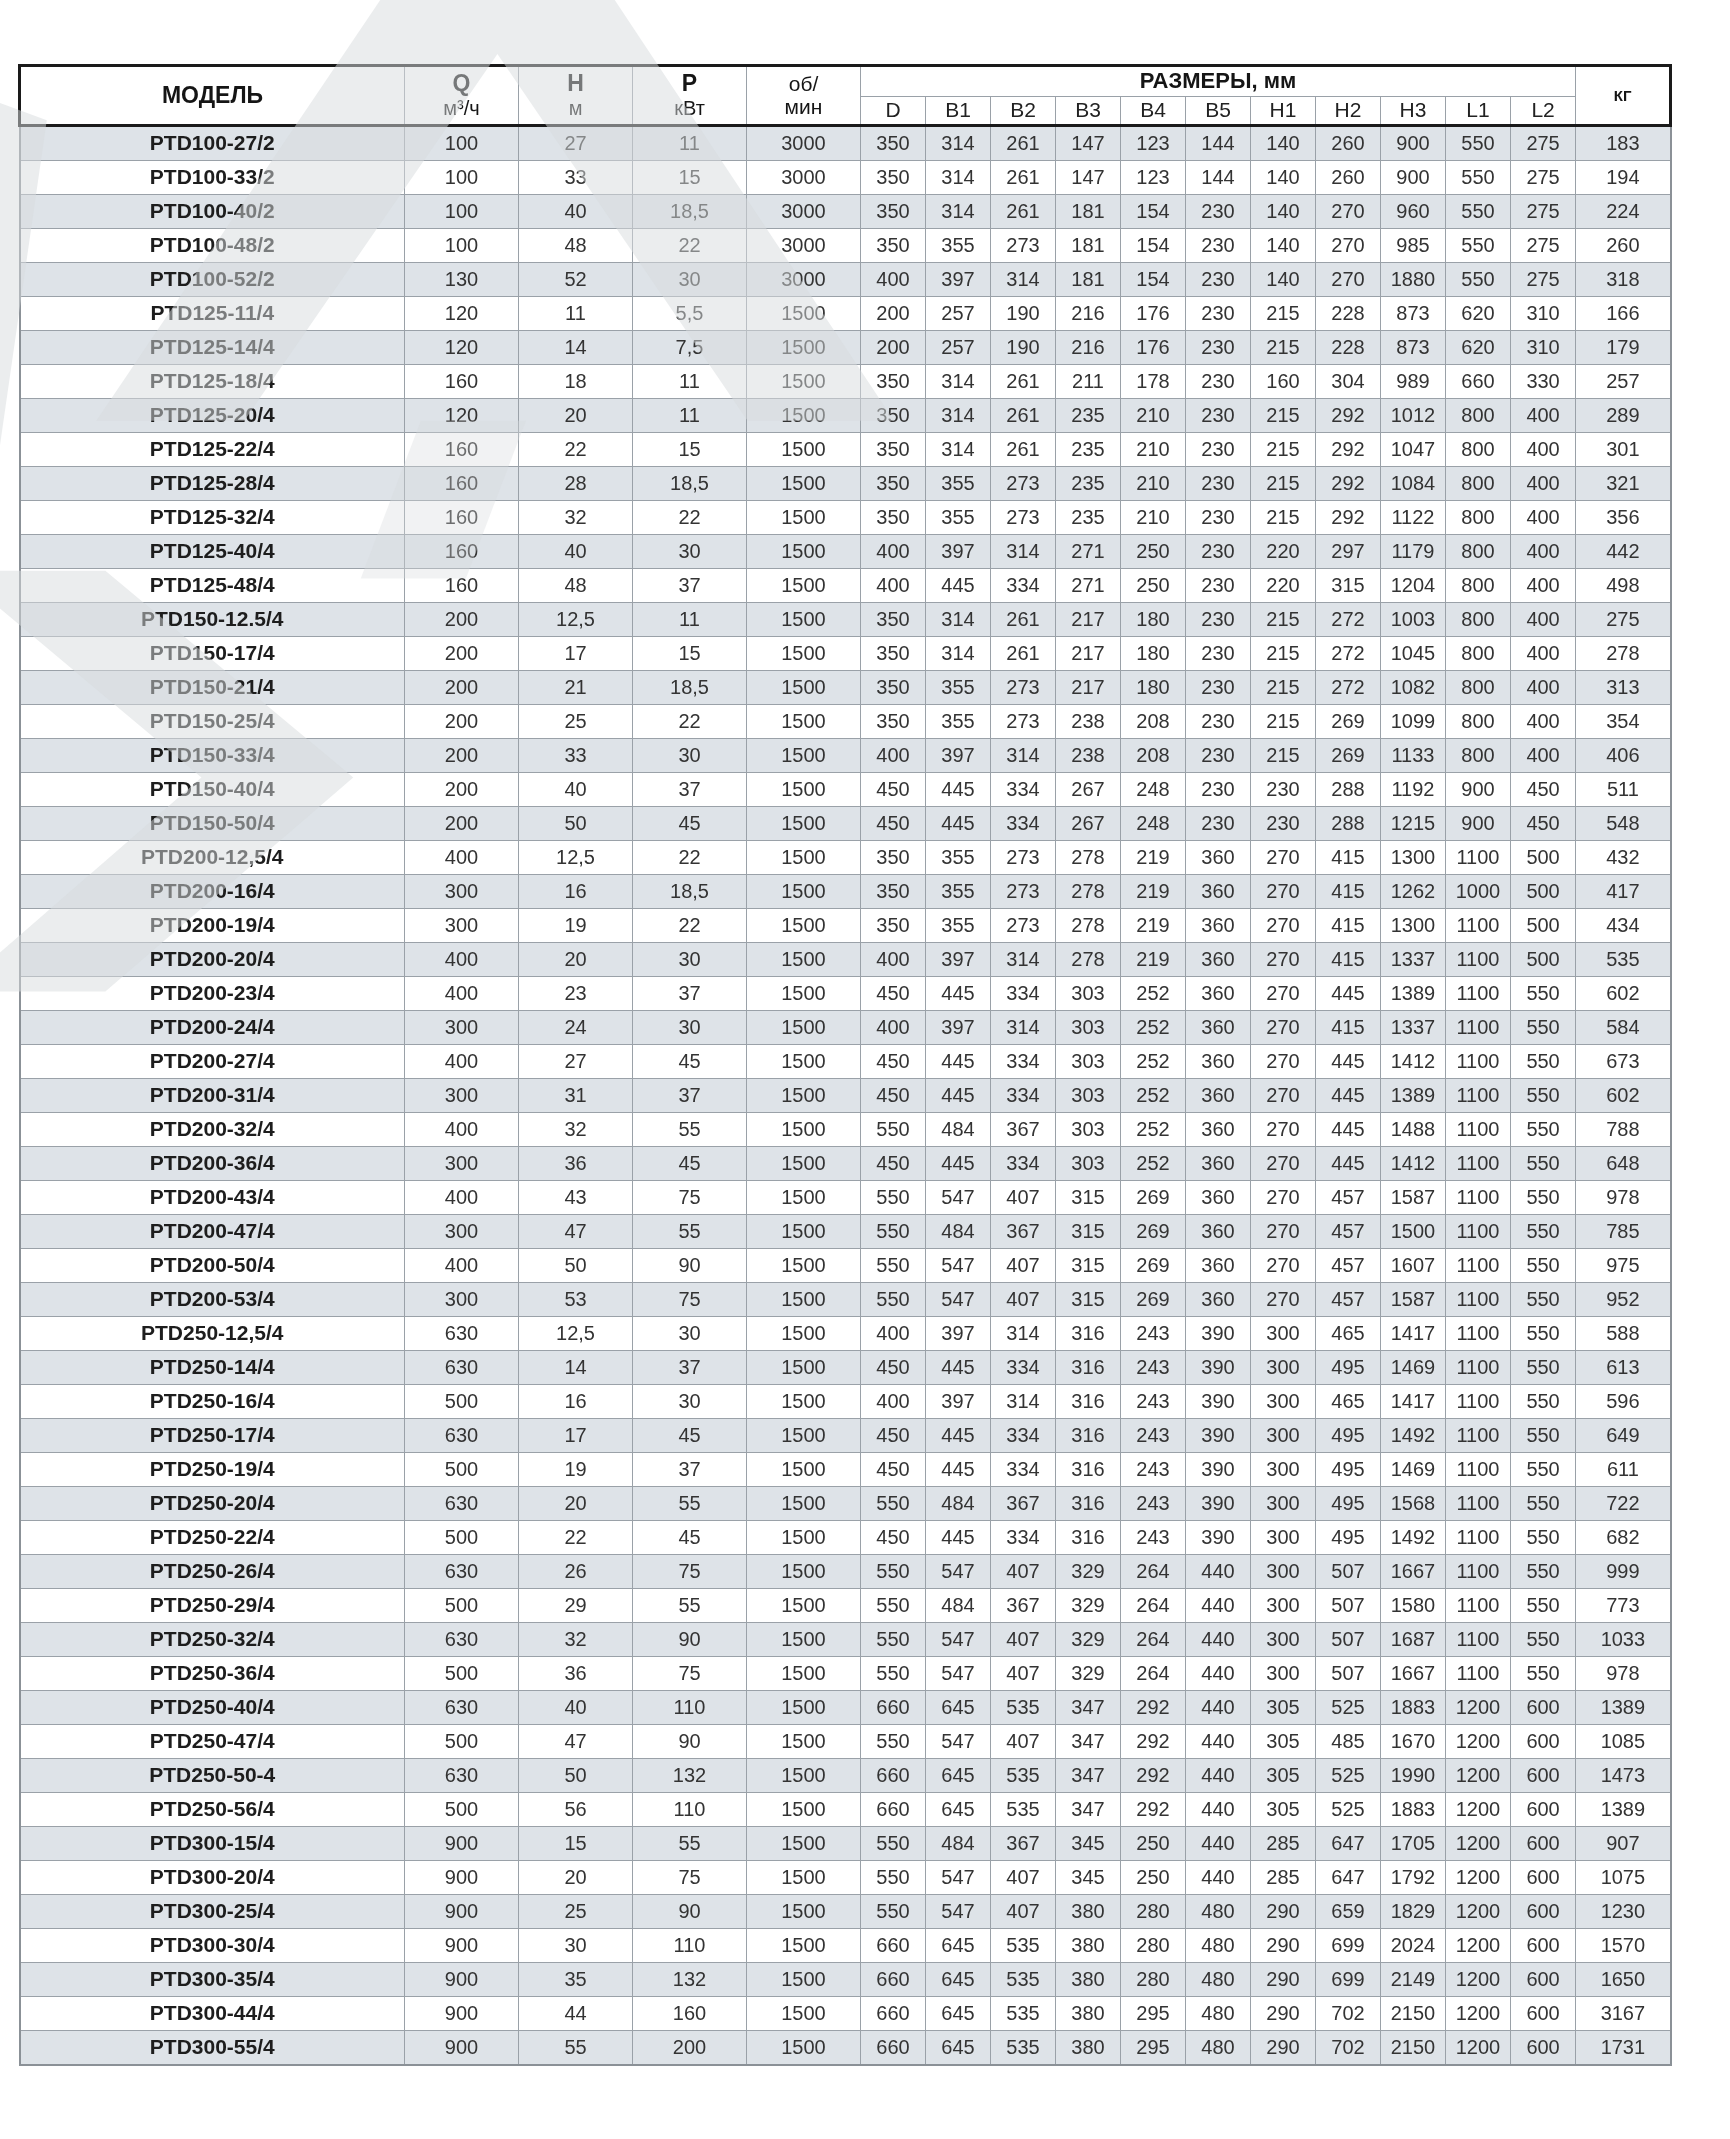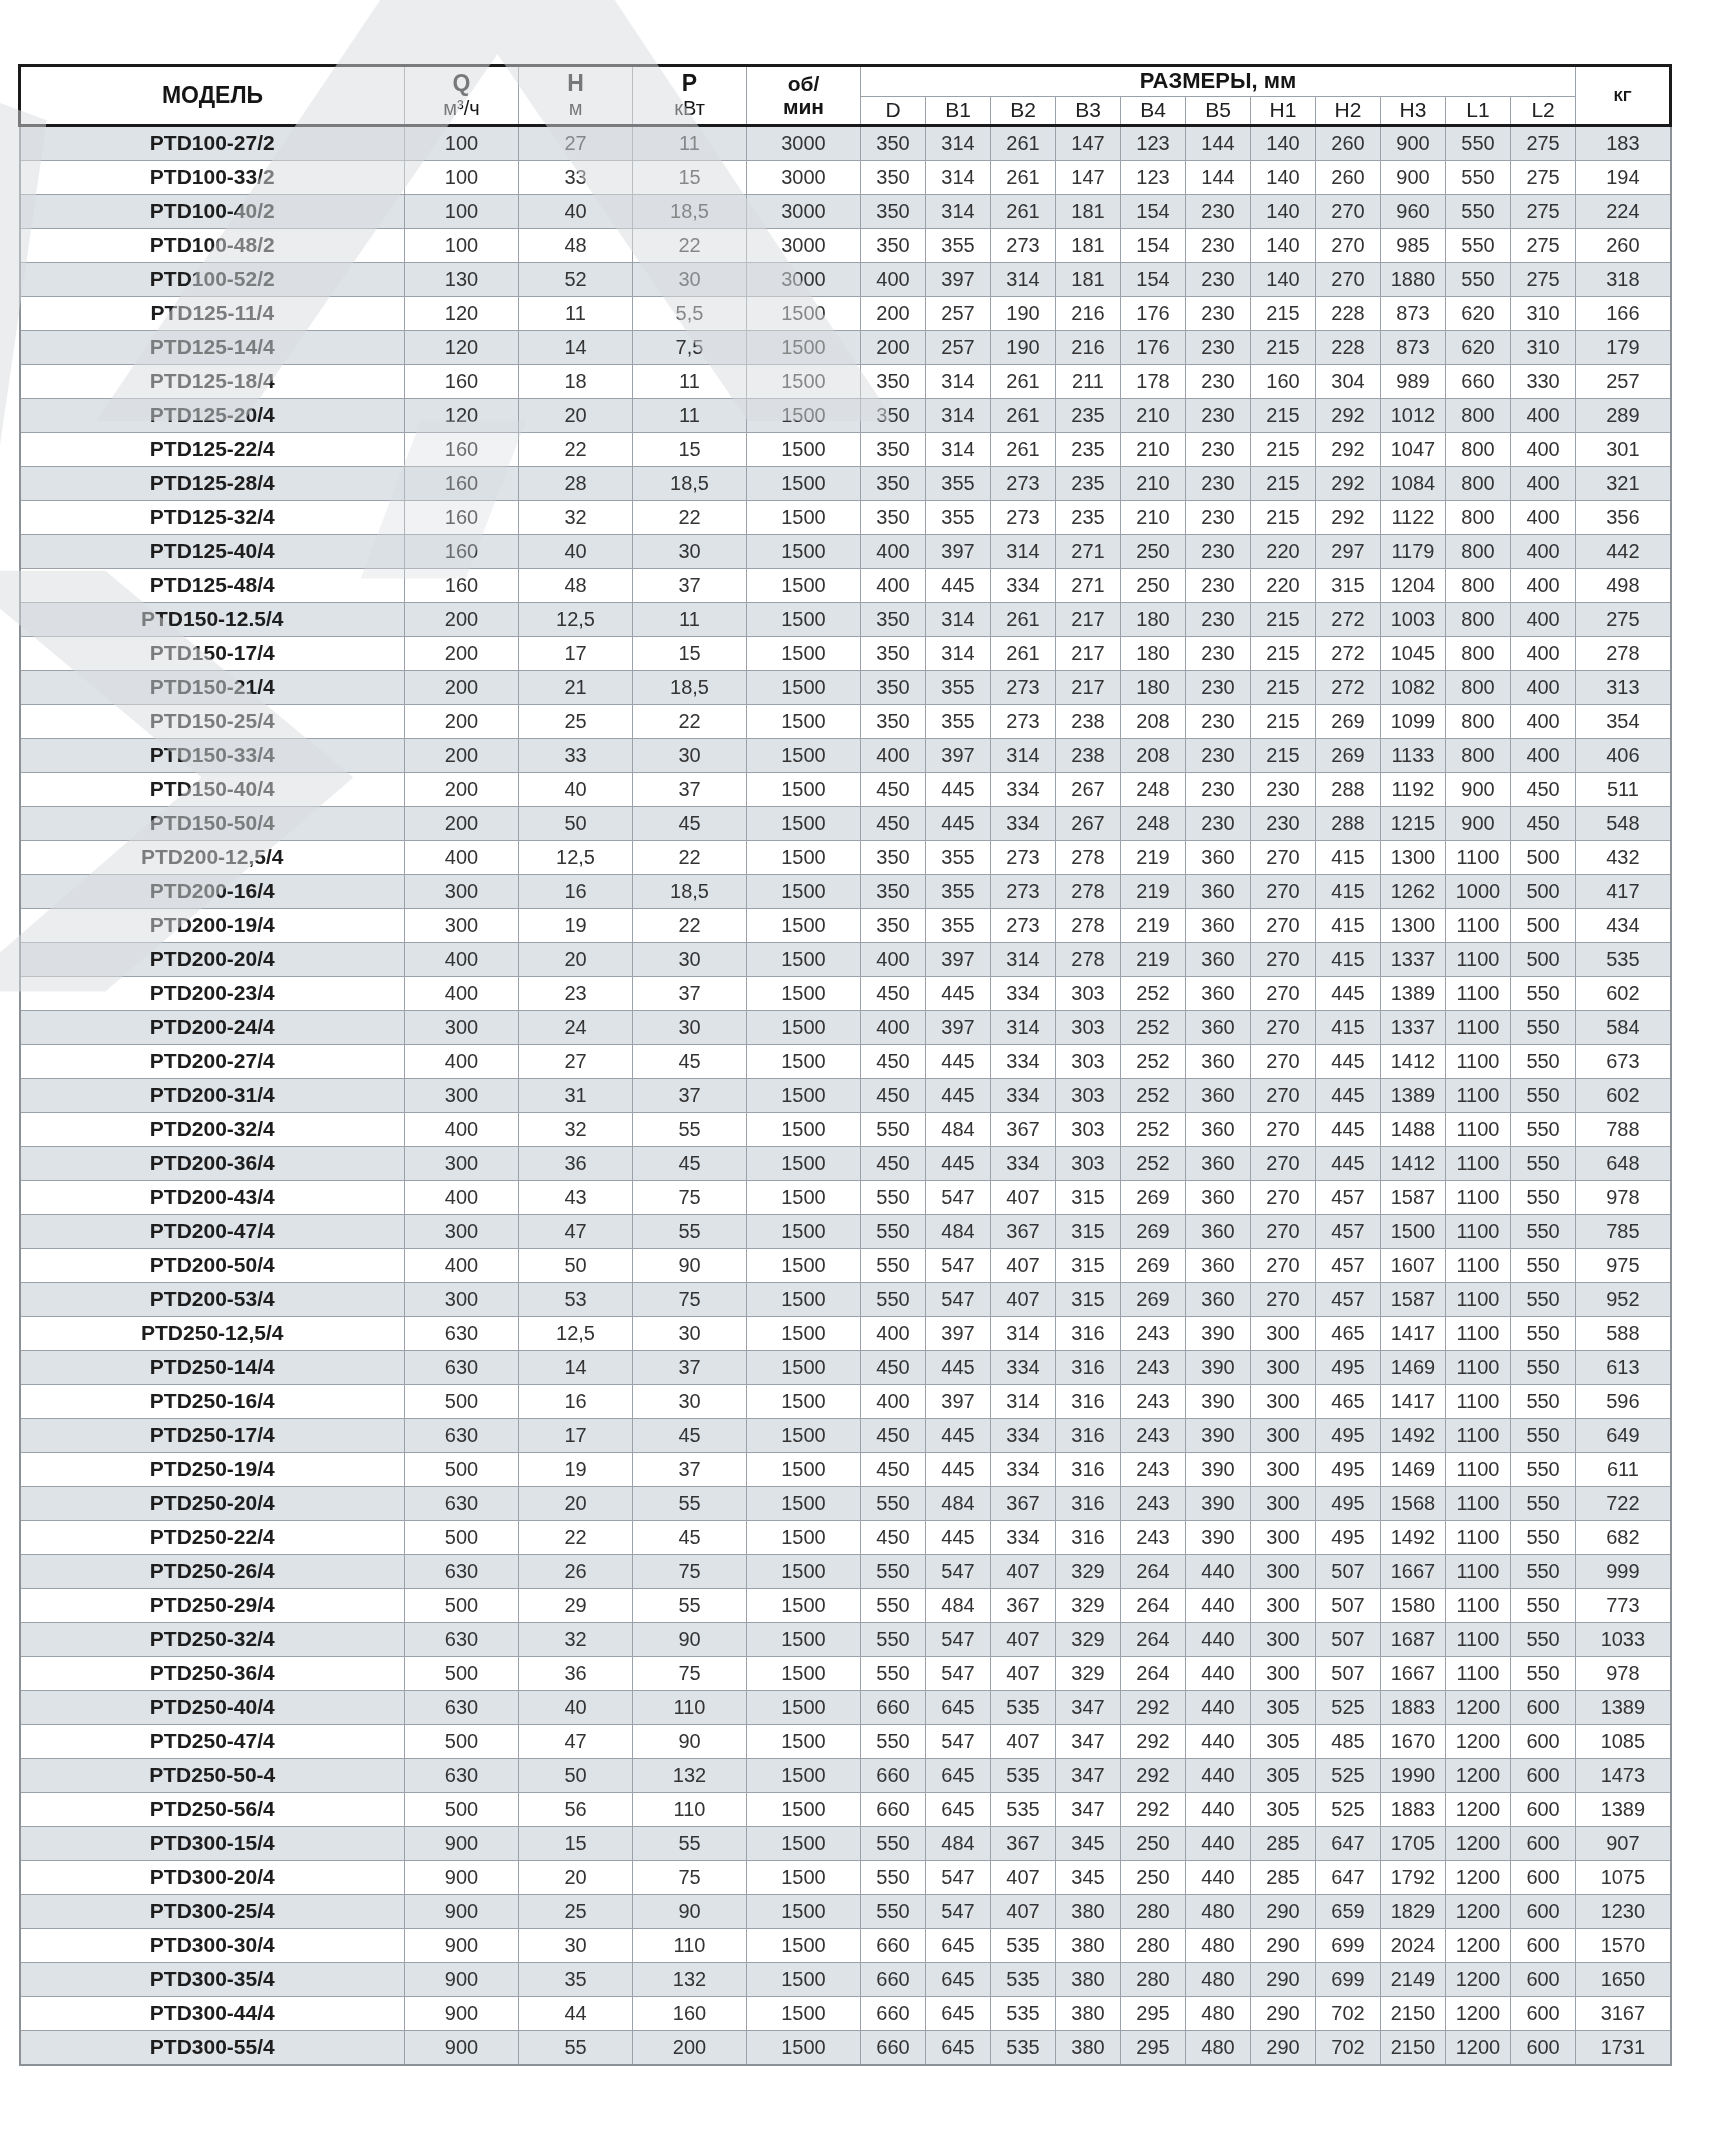--- a/index.html
+++ b/index.html
@@ -74,21 +74,21 @@
     font-weight:bold;
     font-size:23px;
     line-height:25.5px;
   }
   th.spans .unit{
     font-weight:normal;
     font-size:20px;
     line-height:22.5px;
   }
   th.spans .rpm{
-    font-weight:bold;
+    font-weight:normal;
     font-size:21px;
     line-height:23px;
   }
   th.kg{
     font-weight:bold;
     font-size:15px;
   }
   th.model-h{
     font-weight:bold;
     font-size:23px;

